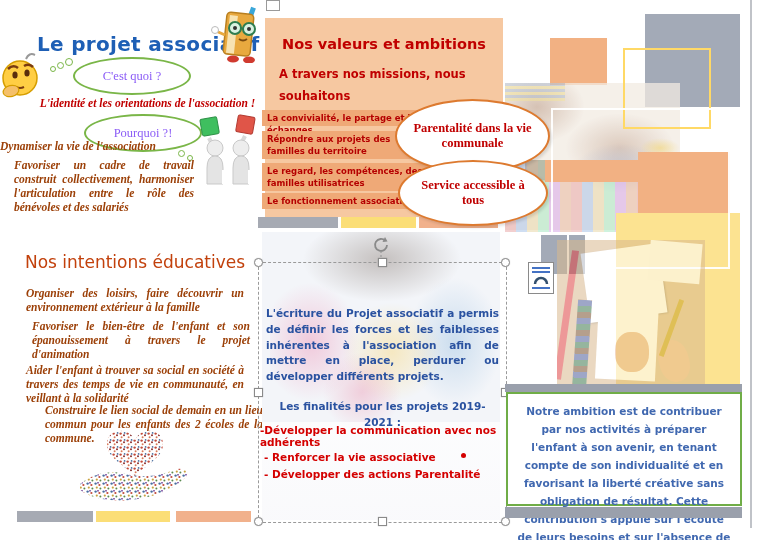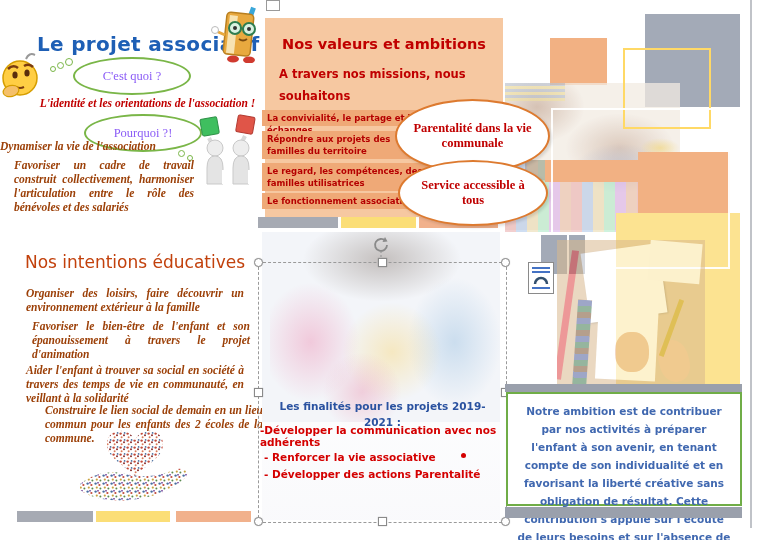--- a/index.html
+++ b/index.html
@@ -231,20 +231,21 @@
 
   <div class="abs h-c" style="left:254px;top:258px;"></div>
   <div class="abs h-c" style="left:501px;top:258px;"></div>
   <div class="abs h-c" style="left:254px;top:517px;"></div>
   <div class="abs h-c" style="left:501px;top:517px;"></div>
   <div class="abs h-s" style="left:378px;top:258px;"></div>
   <div class="abs h-s" style="left:378px;top:517px;"></div>
   <div class="abs h-s" style="left:254px;top:388px;"></div>
   <div class="abs h-s" style="left:501px;top:388px;"></div>
 
+  <div class="abs blue-body" style="left:266px;top:306px;width:233px;">L'écriture du Projet associatif a permis de définir les forces et les faiblesses inhérentes à l'association afin de mettre en place, perdurer ou développer différents projets.</div>
 
   <div class="abs blue-body" style="left:266px;top:399px;width:233px;text-align:center;">Les finalités pour les projets 2019-2021 :</div>
   <div class="abs red-item" style="left:260px;top:424px;width:245px;">-Développer la communication avec nos adhérents</div>
   <div class="abs red-item" style="left:264px;top:451px;width:240px;">- Renforcer la vie associative</div>
   <div class="abs red-item" style="left:264px;top:468px;width:240px;">- Développer des actions Parentalité</div>
   <div class="abs" style="left:461px;top:453px;width:5px;height:5px;border-radius:50%;background:#D40000;"></div>
 
   <div class="abs" style="left:505px;top:384px;width:237px;height:8px;background:#9AA0AC;"></div>
   <div class="abs greenbox" style="left:506px;top:392px;width:236px;height:114px;">
     <div class="greenbox-text" style="padding:8px 9px;">Notre ambition est de contribuer par nos activités à préparer l'enfant à son avenir, en tenant compte de son individualité et en favorisant la liberté créative sans obligation de résultat. Cette contribution s'appuie sur l'écoute de leurs besoins et sur l'absence de jugement.</div>

